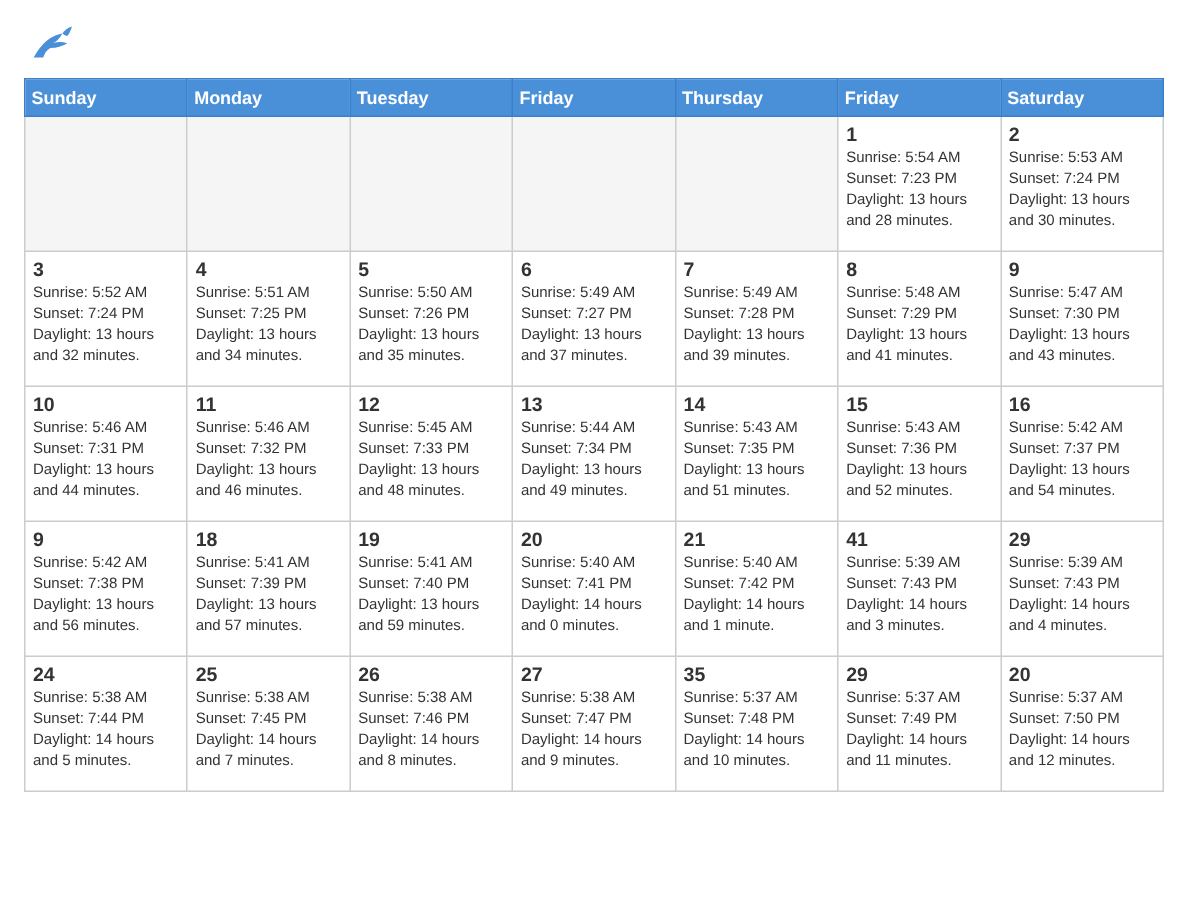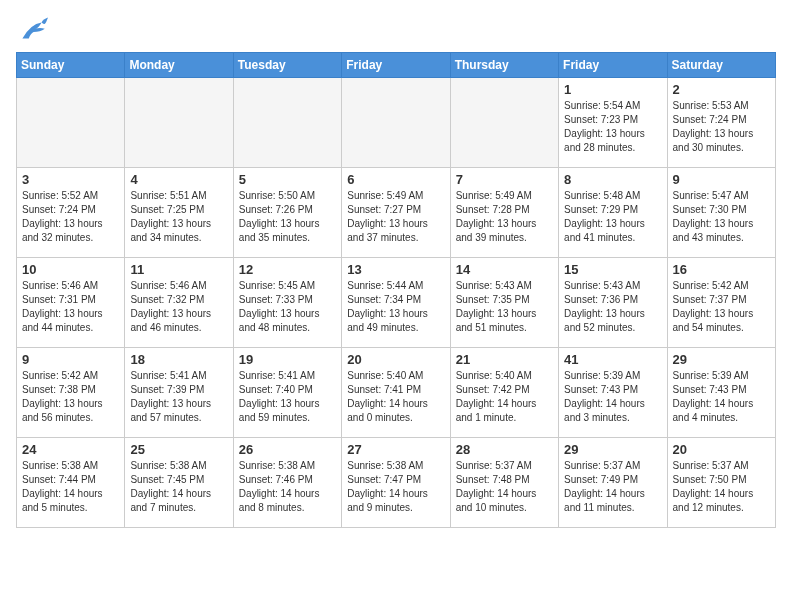--- a/index.html
+++ b/index.html
@@ -234,21 +234,21 @@
         </td>
         <td>
           <span class="day-num">26</span>
           <div class="day-info">Sunrise: 5:38 AM<br>Sunset: 7:46 PM<br>Daylight: 14 hours<br>and 8 minutes.</div>
         </td>
         <td>
           <span class="day-num">27</span>
           <div class="day-info">Sunrise: 5:38 AM<br>Sunset: 7:47 PM<br>Daylight: 14 hours<br>and 9 minutes.</div>
         </td>
         <td>
-          <span class="day-num">28</span>
+          <span class="day-num">35</span>
           <div class="day-info">Sunrise: 5:37 AM<br>Sunset: 7:48 PM<br>Daylight: 14 hours<br>and 10 minutes.</div>
         </td>
         <td>
           <span class="day-num">29</span>
           <div class="day-info">Sunrise: 5:37 AM<br>Sunset: 7:49 PM<br>Daylight: 14 hours<br>and 11 minutes.</div>
         </td>
         <td>
           <span class="day-num">20</span>
           <div class="day-info">Sunrise: 5:37 AM<br>Sunset: 7:50 PM<br>Daylight: 14 hours<br>and 12 minutes.</div>
         </td>

